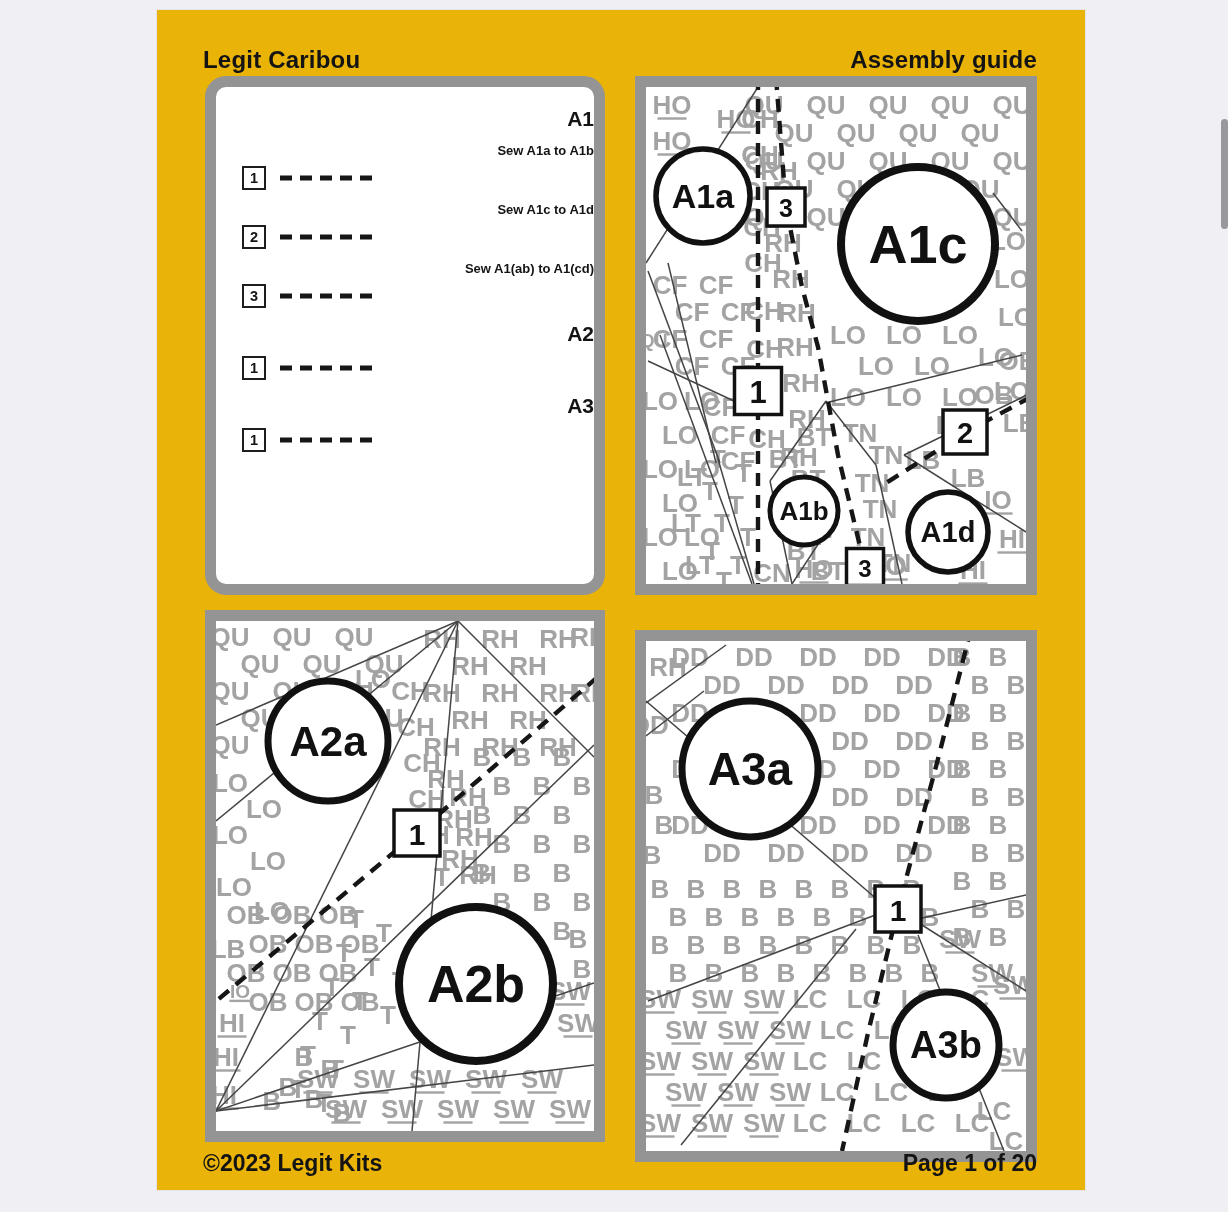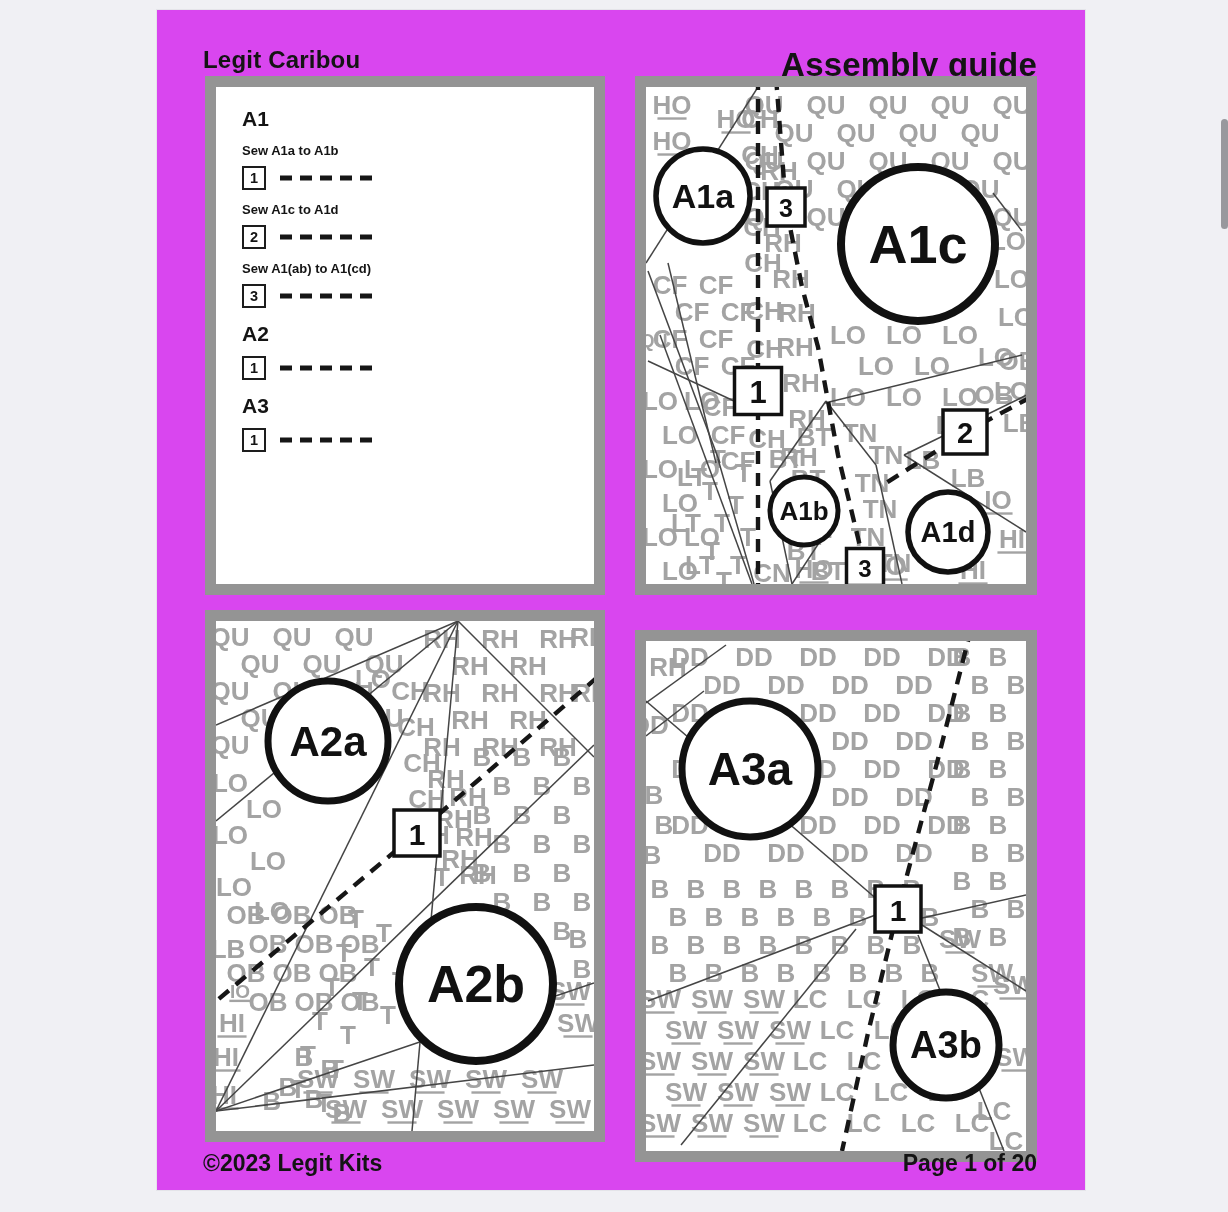--- a/index.html
+++ b/index.html
@@ -4,28 +4,28 @@
 <style>
   html,body{margin:0;padding:0;}
   body{
     width:1228px;height:1212px;position:relative;overflow:hidden;
     background:#f0f0f4;
     font-family:"Liberation Sans", sans-serif;
   }
   .app{position:absolute;inset:0;}
   .page{
     position:absolute;left:157px;top:10px;width:928px;height:1180px;
-    background:#d946ef;box-shadow:0 0 0 1px #e4e4e9;
+    background:#eab308;box-shadow:0 0 0 1px #e4e4e9;text-align:right;
   }
   .hdr-left{position:absolute;left:46px;top:36px;font-size:24px;font-weight:bold;color:#141414;letter-spacing:.2px;}
-  .hdr-right{position:absolute;right:48px;top:36px;font-size:33px;font-weight:bold;color:#141414;letter-spacing:.2px;}
+  .hdr-right{position:absolute;right:48px;top:36px;font-size:24px;font-weight:bold;color:#141414;letter-spacing:.2px;}
   .ftr-left{position:absolute;left:46px;top:1140px;font-size:23px;font-weight:bold;color:#141414;}
   .ftr-right{position:absolute;right:48px;top:1140px;font-size:23px;font-weight:bold;color:#141414;}
   .panel{position:absolute;border:11px solid #949494;background:#fff;box-sizing:border-box;}
-  #panel-instr{left:48px;top:66px;width:400px;height:519px;padding:16px 0 0 26px;}
+  #panel-instr{left:48px;top:66px;width:400px;height:519px;padding:16px 0 0 26px;border-radius:21px;}
   #panel-A1{left:478px;top:66px;width:402px;height:519px;}
   #panel-A2{left:48px;top:600px;width:400px;height:532px;}
   #panel-A3{left:478px;top:600px;width:402px;height:532px;margin-top:20px;}
   .diag svg{display:block;width:100%;height:100%;}
   .instr-heading{font-size:21px;font-weight:bold;color:#141414;margin:14px 0 10px 0;}
   .instr-heading.first{margin-top:4px;}
   .instr-step-label{font-size:13px;font-weight:bold;color:#141414;margin:12px 0 8px 0;}
   .instr-step-row{display:flex;align-items:center;margin:0 0 10px 0;height:24px;}
   .instr-num-box{
     display:inline-flex;align-items:center;justify-content:center;

